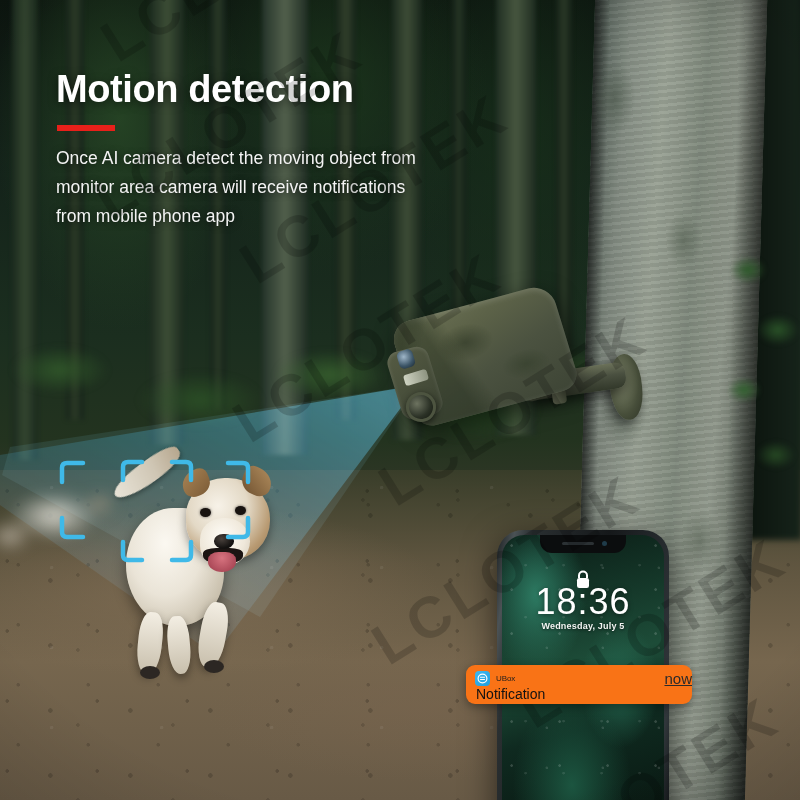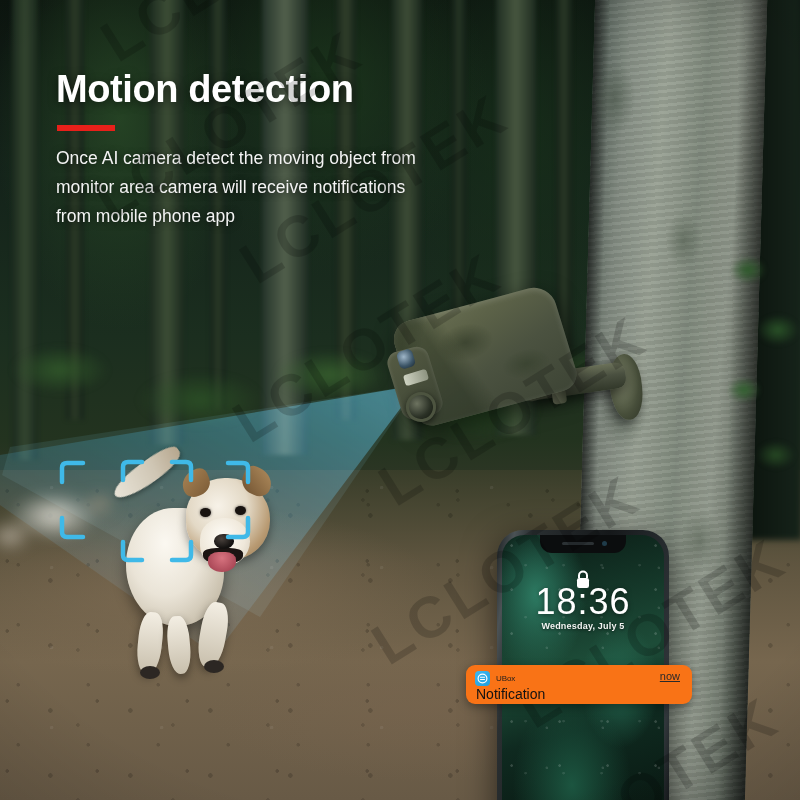--- a/index.html
+++ b/index.html
@@ -292,21 +292,21 @@
     box-shadow:0 3px 10px rgba(0,0,0,.35);
     margin-top:40px;
   }
   .notif-row{ position:absolute; left:9px; top:6px; display:flex; align-items:center; gap:6px; }
   .ubox-icon{
     width:15px; height:15px; border-radius:4px;
     background:linear-gradient(145deg,#3fb7ef,#1e9fe0);
     display:flex; align-items:center; justify-content:center; flex:0 0 auto;
   }
   .notif-app{ font-size:8px; color:#1c1c1c; font-weight:400; letter-spacing:-.1px; }
-  .notif-now{ position:absolute; right:12px; top:5px; font-size:11px; color:#2a2a2a;text-decoration:underline; }
+  .notif-now{ position:absolute; right:0; top:5px; font-size:15px; color:#2a2a2a;text-decoration:underline; }
   .notif-title{ position:absolute; left:10px; top:21px; font-size:14px; color:#111; }
 
   
   .headline{
     position:absolute; left:56px; top:68px;
     font-size:38px; font-weight:700; color:#fff; letter-spacing:-.4px;
     text-shadow:0 2px 10px rgba(0,0,0,.55);
   }
   .redline{ position:absolute; left:57px; top:125px; width:58px; height:6px; background:#e8201a; }
   .subcopy{

